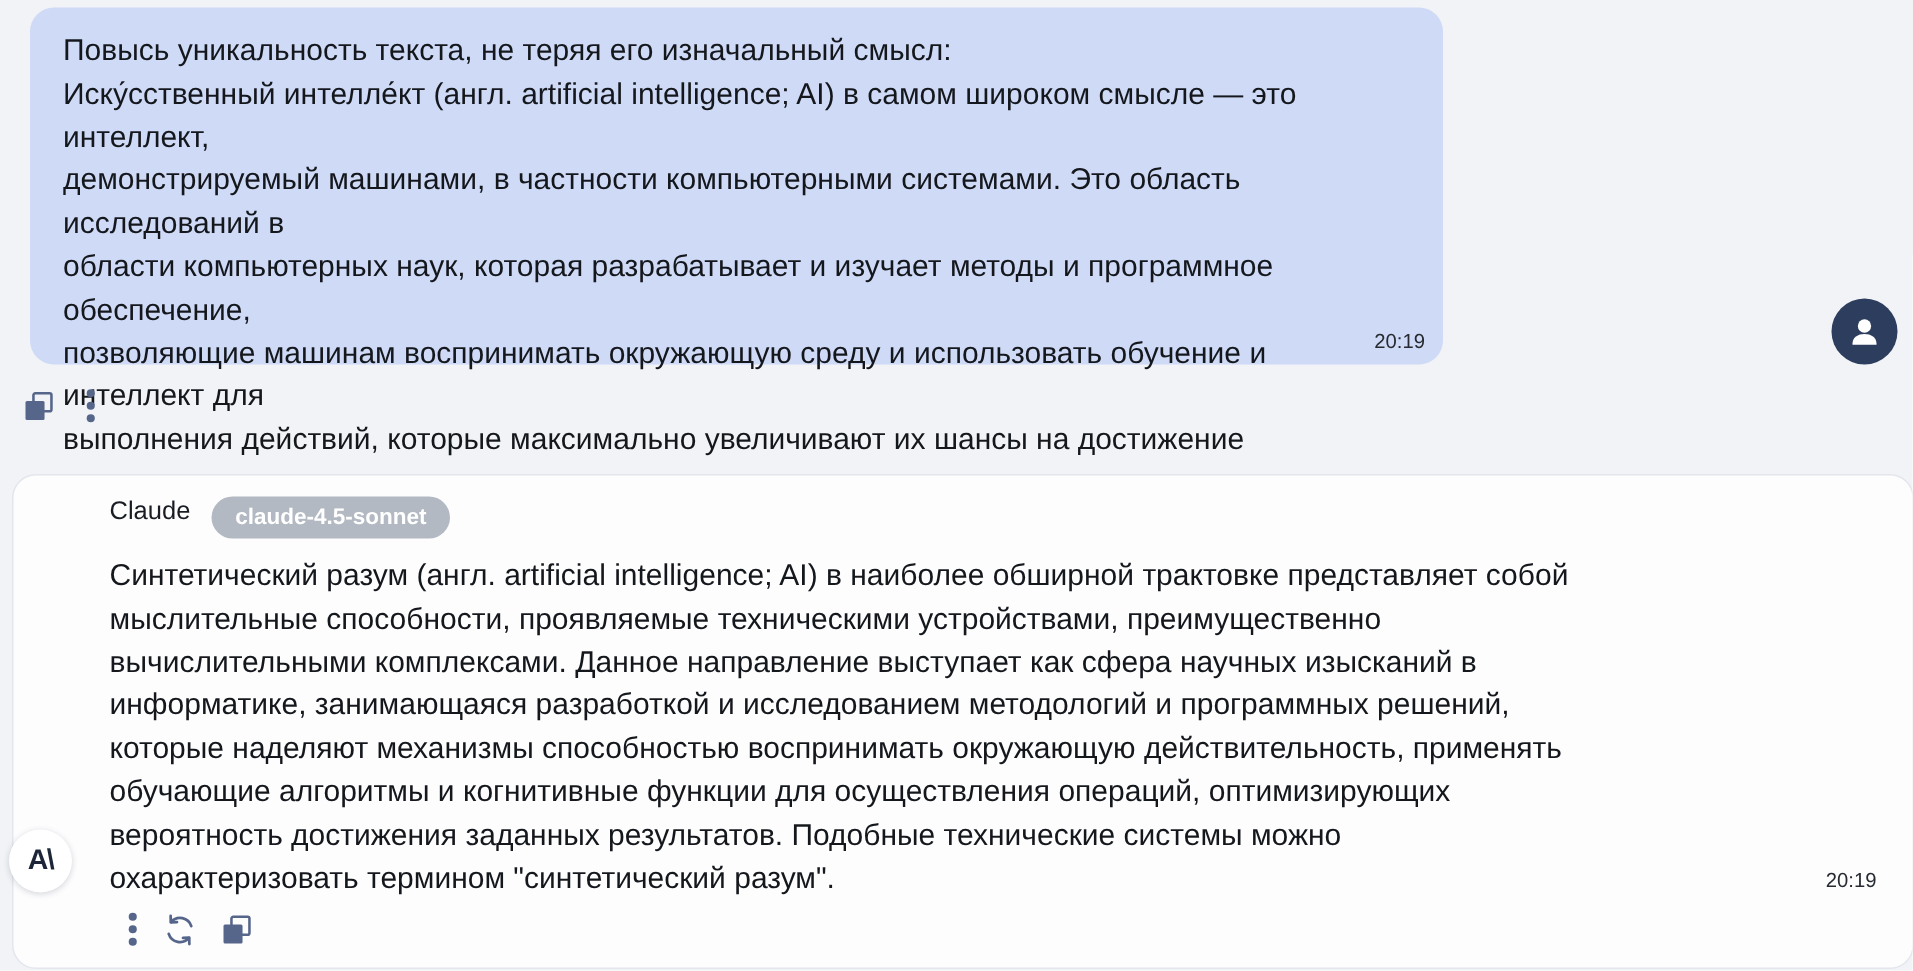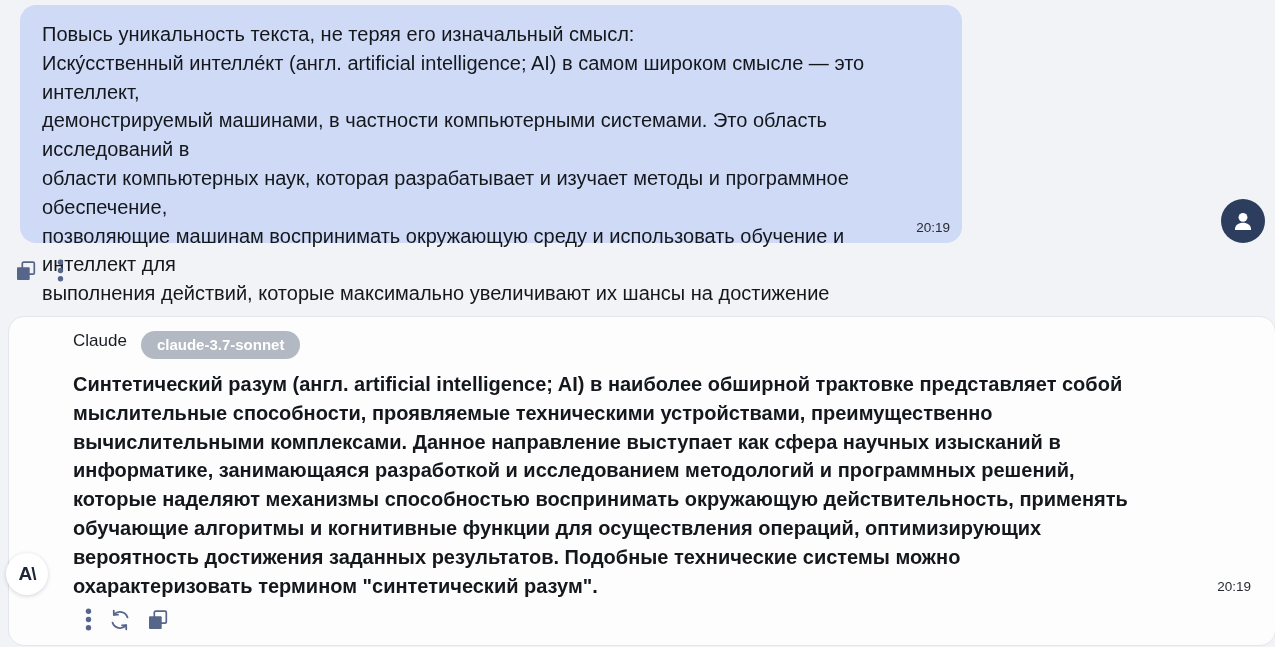--- a/index.html
+++ b/index.html
@@ -69,21 +69,21 @@
   .sender-name { font-size: 17px; color: #191d23; }
   .model-badge {
     background: #b2b9c2;
     color: #ffffff;
     font-weight: bold;
     font-size: 15px;
     line-height: 1;
     padding: 6px 16px 7px 16px;
     border-radius: 15px;
   }
-  .assistant-text { margin-top: 11px; font-weight: bold; }
+  .assistant-text { margin-top: 11px; }
   .assistant-timestamp {
     position: absolute;
     right: 24px; top: 262px;
     font-size: 13.5px;
     color: #272b31;
   }
   .assistant-actions {
     position: absolute;
     left: 76px; top: 291px;
     display: flex; gap: 17px; align-items: center;
@@ -143,21 +143,21 @@
         <circle cx="3.5" cy="11.5" r="2.7"></circle>
         <circle cx="3.5" cy="19.8" r="2.7"></circle>
       </svg>
     </span>
   </button>
 </div>
 
 <div class="assistant-card">
   <div class="assistant-header">
     <span class="sender-name">Claude</span>
-    <span class="model-badge">claude-3.7-sonnet</span>
+    <span class="model-badge">claude-4.5-sonnet</span>
   </div>
   <div class="msg-text assistant-text">Синтетический разум (англ. artificial intelligence; AI) в наиболее обширной трактовке представляет собой
 мыслительные способности, проявляемые техническими устройствами, преимущественно
 вычислительными комплексами. Данное направление выступает как сфера научных изысканий в
 информатике, занимающаяся разработкой и исследованием методологий и программных решений,
 которые наделяют механизмы способностью воспринимать окружающую действительность, применять
 обучающие алгоритмы и когнитивные функции для осуществления операций, оптимизирующих
 вероятность достижения заданных результатов. Подобные технические системы можно
 охарактеризовать термином "синтетический разум".</div>
   <span class="assistant-timestamp">20:19</span>

